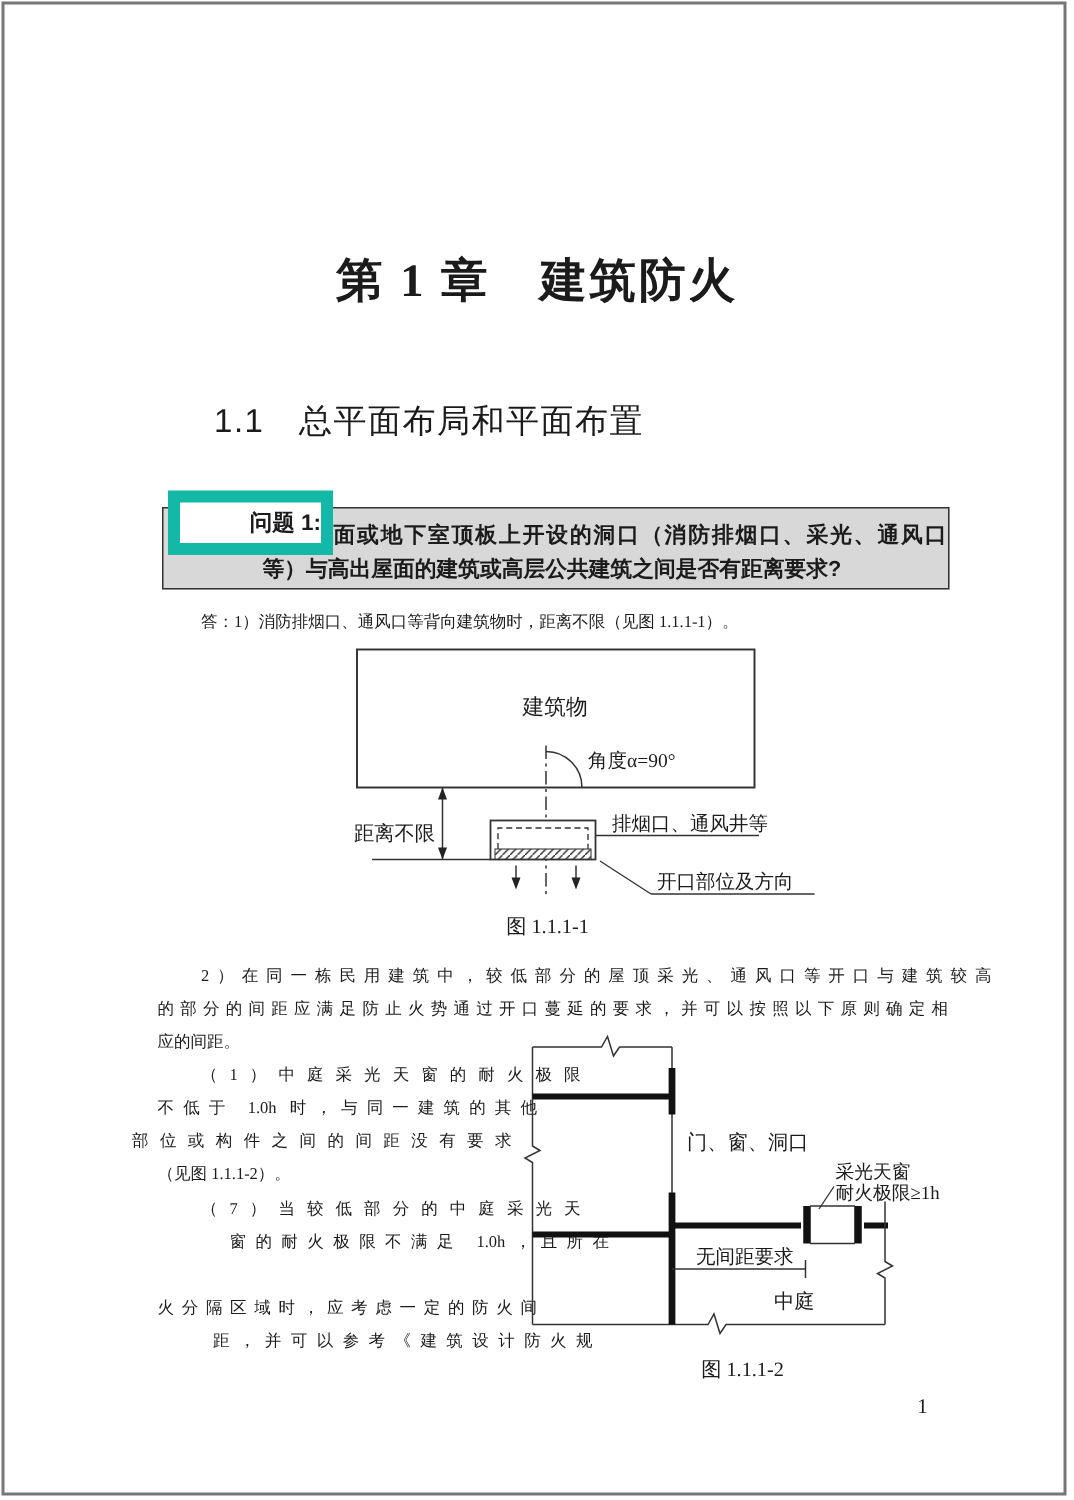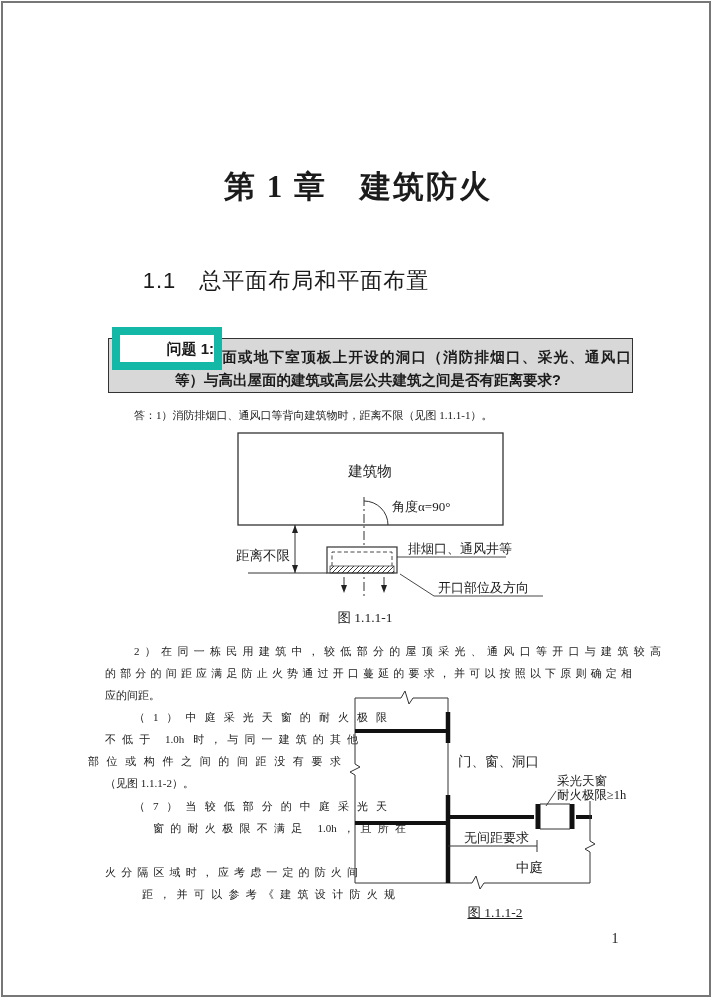--- a/index.html
+++ b/index.html
@@ -118,16 +118,16 @@
     <line x1="537" y1="840" x2="537" y2="852" stroke="#333" stroke-width="1"></line>
 
     <line x1="556" y1="791" x2="546" y2="806" stroke="#333" stroke-width="0.9"></line>
 
     <text x="458" y="766" font-size="13.5">门、窗、洞口</text>
     <text x="557" y="785" font-size="12.5">采光天窗</text>
     <text x="557" y="799" font-size="12.5">耐火极限≥1h</text>
     <text x="464" y="842" font-size="13">无间距要求</text>
     <text x="516" y="872" font-size="13.5">中庭</text>
   </svg>
-  <div class="abs caption" style="left:345px;top:904px;width:300px;text-decoration:underline;">图 1.1.1-2</div>
+  <div class="abs caption" style="left:345px;top:904px;width:300px;">图 1.1.1-2</div>
 
   <div class="abs pagenum">1</div>
 </div>
 
 </body></html>

